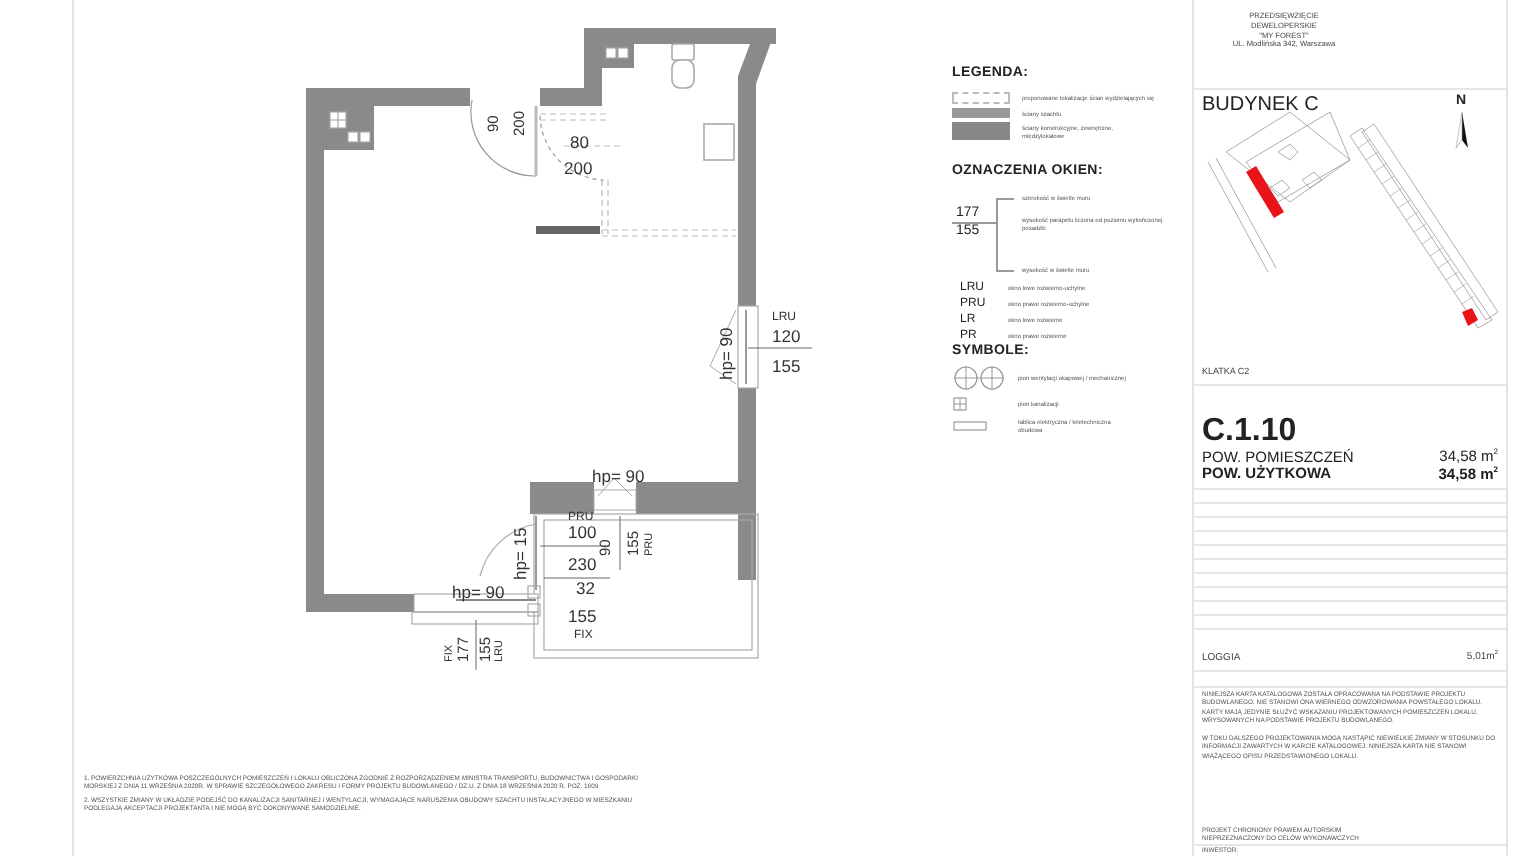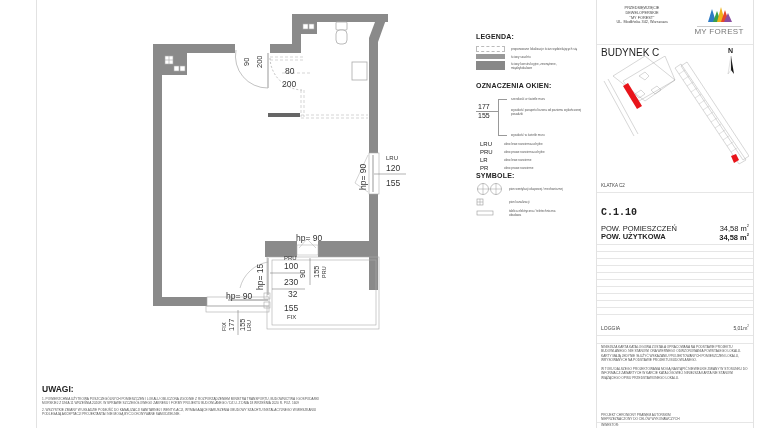--- a/index.html
+++ b/index.html
@@ -217,31 +217,20 @@
   </div>
 </div>
 
 <div class="right-panel">
 
   <div class="abs" style="left:6px;top:6px;width:78px;text-align:center;font-size:3.8px;line-height:4.8px;color:#444;">
     <div>PRZEDSIĘWZIĘCIE</div>
     <div>DEWELOPERSKIE</div>
     <div>"MY FOREST"</div>
     <div>UL. Modlińska 342, Warszawa</div>
-  </div>
-  <div class="abs" style="left:92px;top:5px;width:60px;text-align:center;">
-    <svg width="28" height="17" viewBox="0 0 28 17">
-      <polygon points="3,17 7,4 11,17" fill="#2e7bc4"></polygon>
-      <polygon points="8,17 12,6 16,17" fill="#3aa14a"></polygon>
-      <polygon points="12,17 16,2 20,17" fill="#f0b21c"></polygon>
-      <polygon points="16,17 20,5 24,17" fill="#e7452b"></polygon>
-      <polygon points="19,17 23,8 27,17" fill="#8b4ea0"></polygon>
-    </svg>
-    <div style="height:1px;background:#ccc;width:44px;margin:0 auto;"></div>
-    <div style="font-size:8px;color:#777;letter-spacing:0.3px;">MY FOREST</div>
   </div>
   <div class="hline" style="left:0;right:0;top:44px;"></div>
 
   <div class="abs" style="left:4px;top:47px;font-size:10px;color:#222;">BUDYNEK C</div>
   <div class="abs" style="left:131px;top:47px;font-size:7px;font-weight:bold;">N</div>
   <svg class="abs" style="left:130px;top:56px;" width="8" height="18">
       <polygon points="4,0 7,18 4,14" fill="#111"></polygon>
       <polygon points="4,0 1,18 4,14" fill="#fff" stroke="#999" stroke-width="0.3"></polygon>
     </svg>
 
@@ -271,21 +260,21 @@
         <line x1="128" y1="90" x2="134" y2="86"></line>
         <line x1="132" y1="96" x2="138" y2="92"></line>
     </g>
     <polygon points="24,30 29,27 43,50 38,53" fill="#e8141a"></polygon>
     <polygon points="132,100 137,98 140,104 135,107" fill="#e8141a"></polygon>
   </svg>
 
   <div class="abs" style="left:4px;top:183px;font-size:4.5px;color:#444;">KLATKA C2</div>
   <div class="hline" style="left:0;right:0;top:192px;"></div>
 
-  <div class="abs" style="left:4px;top:207px;font-size:10px;font-weight:bold;font-family:Liberation Mono, monospace;">C.1.10</div>
+  <div class="abs" style="left:4px;top:207px;font-size:16px;font-weight:bold;">C.1.10</div>
   <div class="info-row" style="top:223px;font-size:7.5px;">
     <span>POW. POMIESZCZEŃ</span>
     <span><span>34,58 m</span><sup style="font-size:4px;">2</sup></span>
   </div>
   <div class="info-row" style="top:232px;font-size:7.5px;font-weight:bold;align-items:center;">
     <span>POW. UŻYTKOWA</span>
     <span><span>34,58 m</span><sup style="font-size:4px;">2</sup></span>
   </div>
 
   <div class="hline" style="left:0;right:0;top:244px;"></div>
@@ -309,16 +298,15 @@
 
   <div class="abs notes-text" style="left:4px;top:345px;width:148px;">NINIEJSZA KARTA KATALOGOWA ZOSTAŁA OPRACOWANA NA PODSTAWIE PROJEKTU BUDOWLANEGO. NIE STANOWI ONA WIERNEGO ODWZOROWANIA POWSTAŁEGO LOKALU. KARTY MAJĄ JEDYNIE SŁUŻYĆ WSKAZANIU PROJEKTOWANYCH POMIESZCZEŃ LOKALU, WRYSOWANYCH NA PODSTAWIE PROJEKTU BUDOWLANEGO.</div>
   <div class="abs notes-text" style="left:4px;top:367px;width:148px;">W TOKU DALSZEGO PROJEKTOWANIA MOGĄ NASTĄPIĆ NIEWIELKIE ZMIANY W STOSUNKU DO INFORMACJI ZAWARTYCH W KARCIE KATALOGOWEJ. NINIEJSZA KARTA NIE STANOWI WIĄŻĄCEGO OPISU PRZEDSTAWIONEGO LOKALU.</div>
   <div class="abs notes-text" style="left:4px;top:413px;width:148px;">PROJEKT CHRONIONY PRAWEM AUTORSKIM</div>
   <div class="abs notes-text" style="left:4px;top:417px;width:148px;">NIEPRZEZNACZONY DO CELÓW WYKONAWCZYCH</div>
   <div class="hline" style="left:0;right:0;top:422px;"></div>
   <div class="abs notes-text" style="left:4px;top:423px;">INWESTOR:</div>
 </div>
 
 <div class="abs" style="left:42px;top:384px;width:290px;">
-  <div style="font-weight:bold;font-size:8.5px;">UWAGI:</div>
   <div class="notes-text" style="margin-top:3px;">1. POWIERZCHNIA UŻYTKOWA POSZCZEGÓLNYCH POMIESZCZEŃ I LOKALU OBLICZONA ZGODNIE Z ROZPORZĄDZENIEM MINISTRA TRANSPORTU, BUDOWNICTWA I GOSPODARKI MORSKIEJ Z DNIA 11 WRZEŚNIA 2020R. W SPRAWIE SZCZEGÓŁOWEGO ZAKRESU I FORMY PROJEKTU BUDOWLANEGO / DZ.U. Z DNIA 18 WRZEŚNIA 2020 R. POZ. 1609</div>
   <div class="notes-text" style="margin-top:2px;">2. WSZYSTKIE ZMIANY W UKŁADZIE PODEJŚĆ DO KANALIZACJI SANITARNEJ I WENTYLACJI, WYMAGAJĄCE NARUSZENIA OBUDOWY SZACHTU INSTALACYJNEGO W MIESZKANIU PODLEGAJĄ AKCEPTACJI PROJEKTANTA I NIE MOGĄ BYĆ DOKONYWANE SAMODZIELNIE.</div>
 </div>
 
 </body></html>

